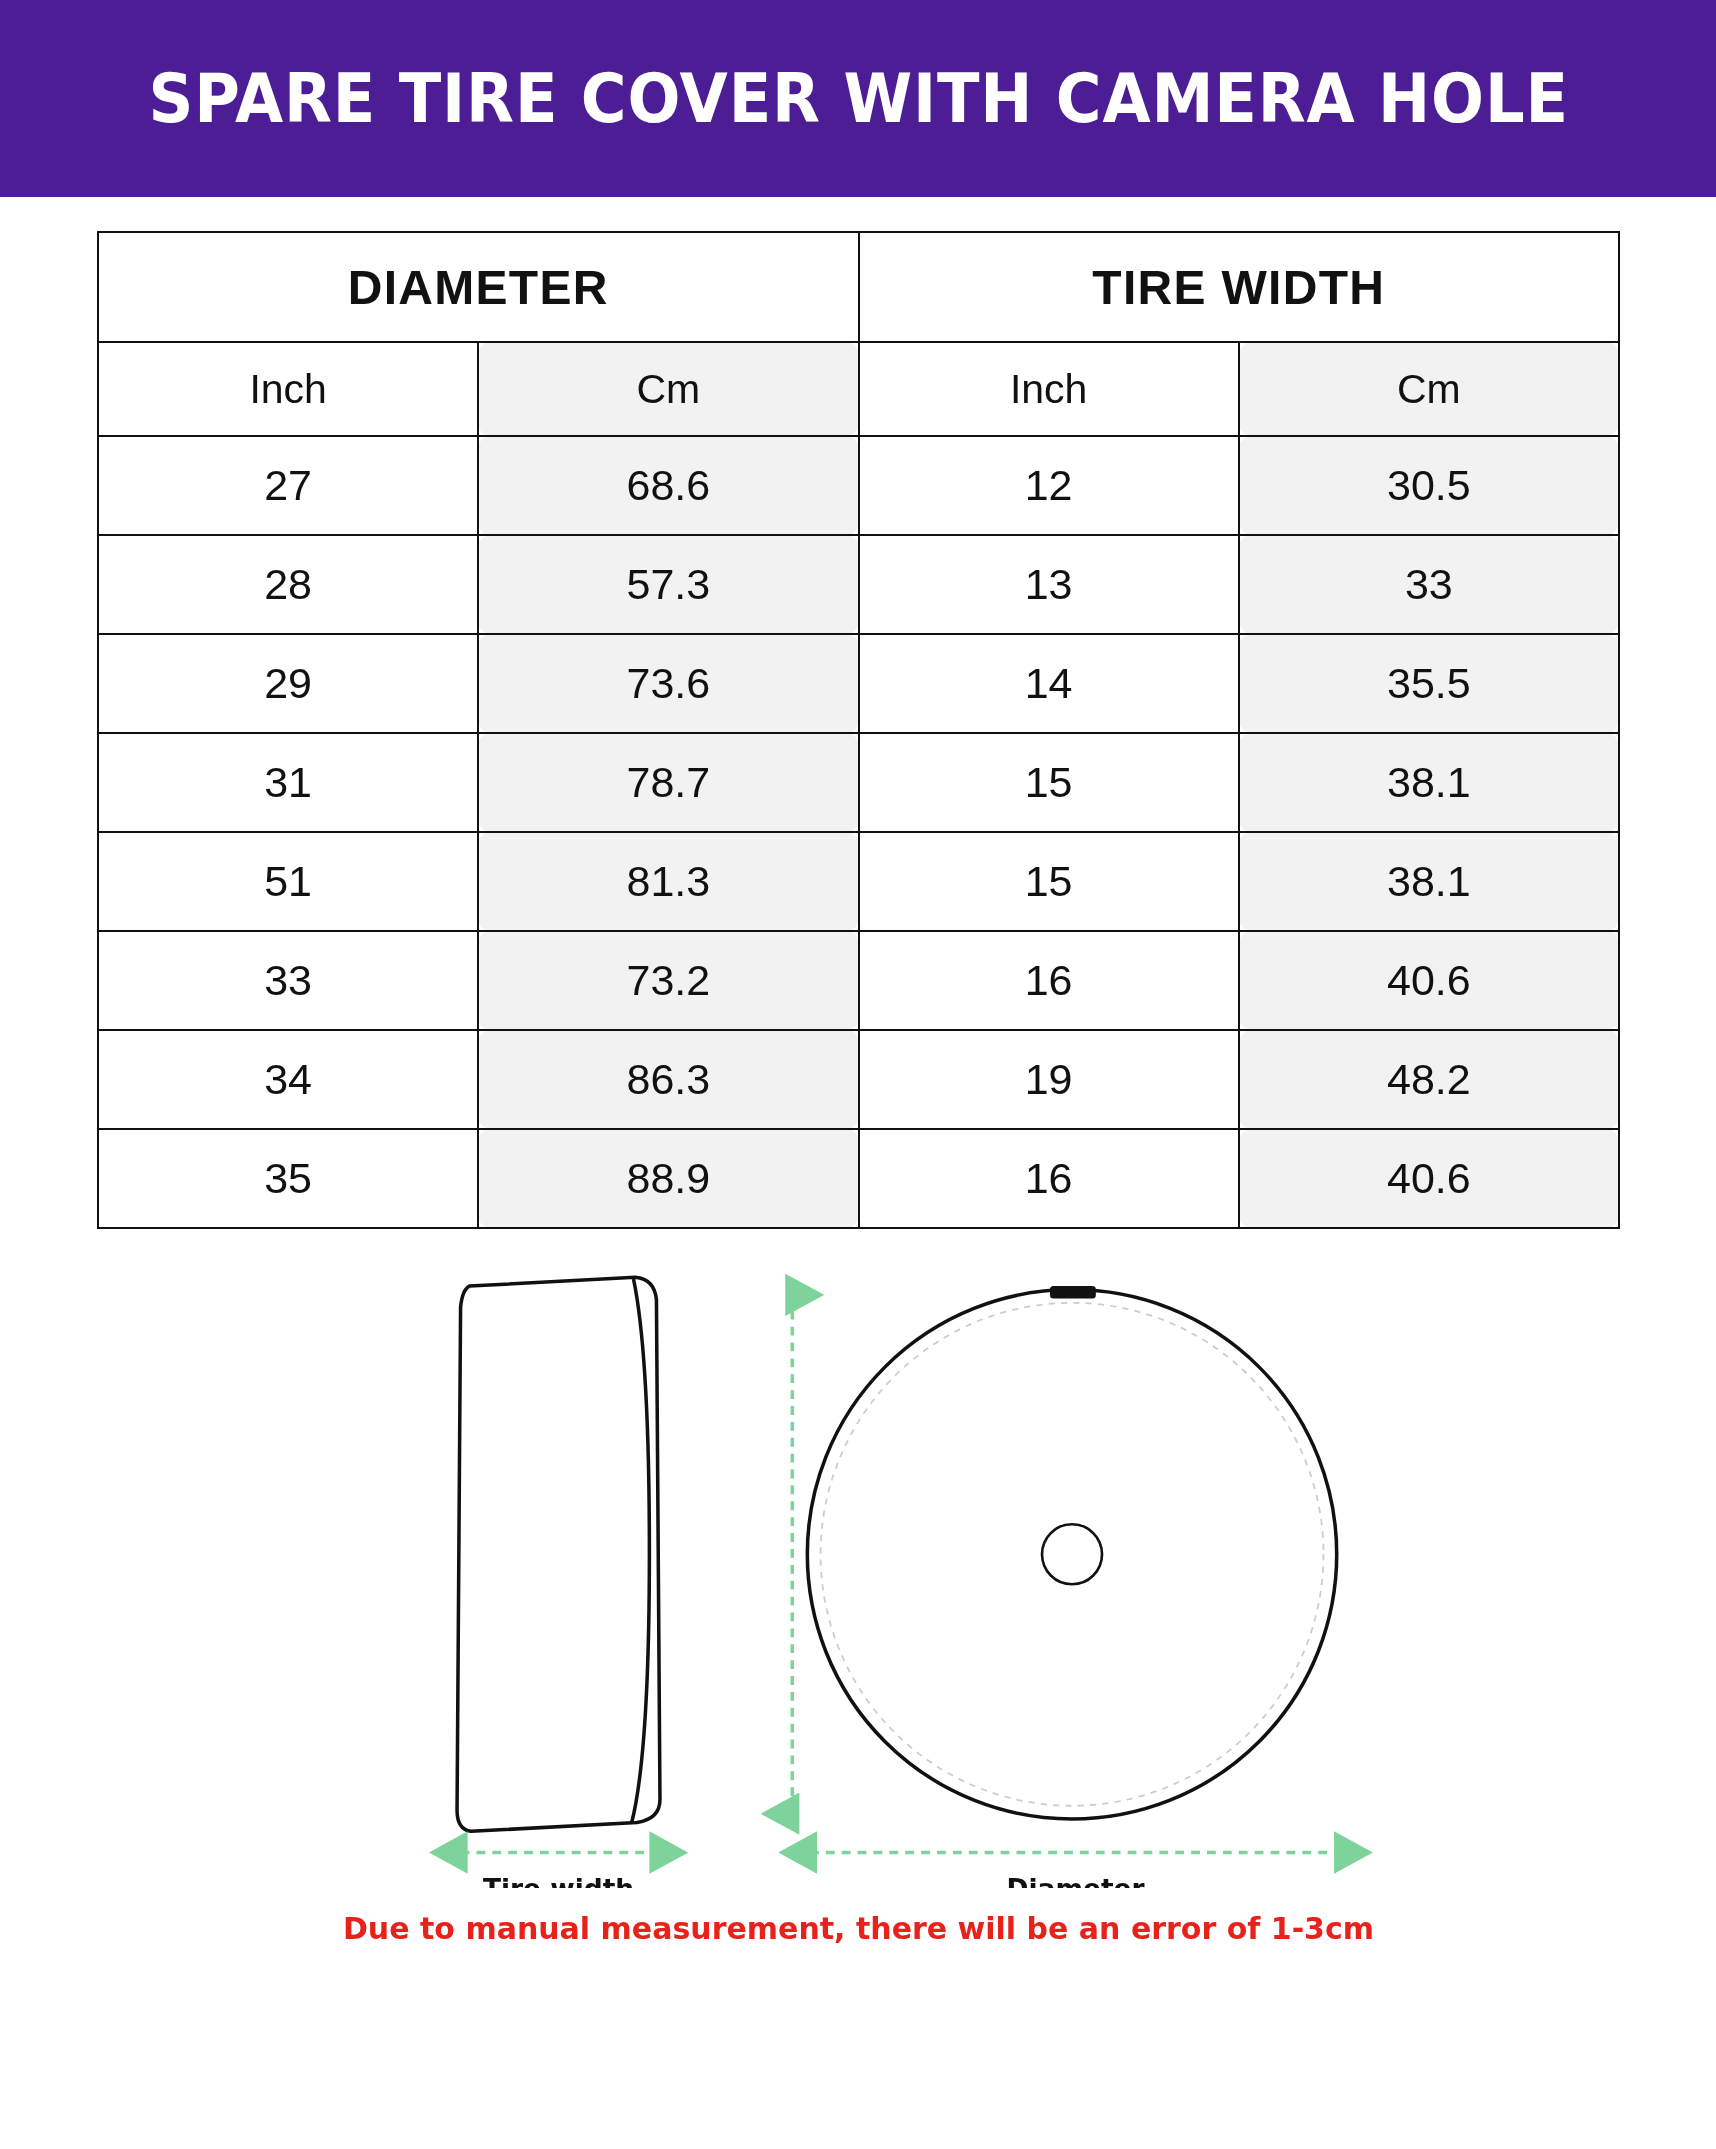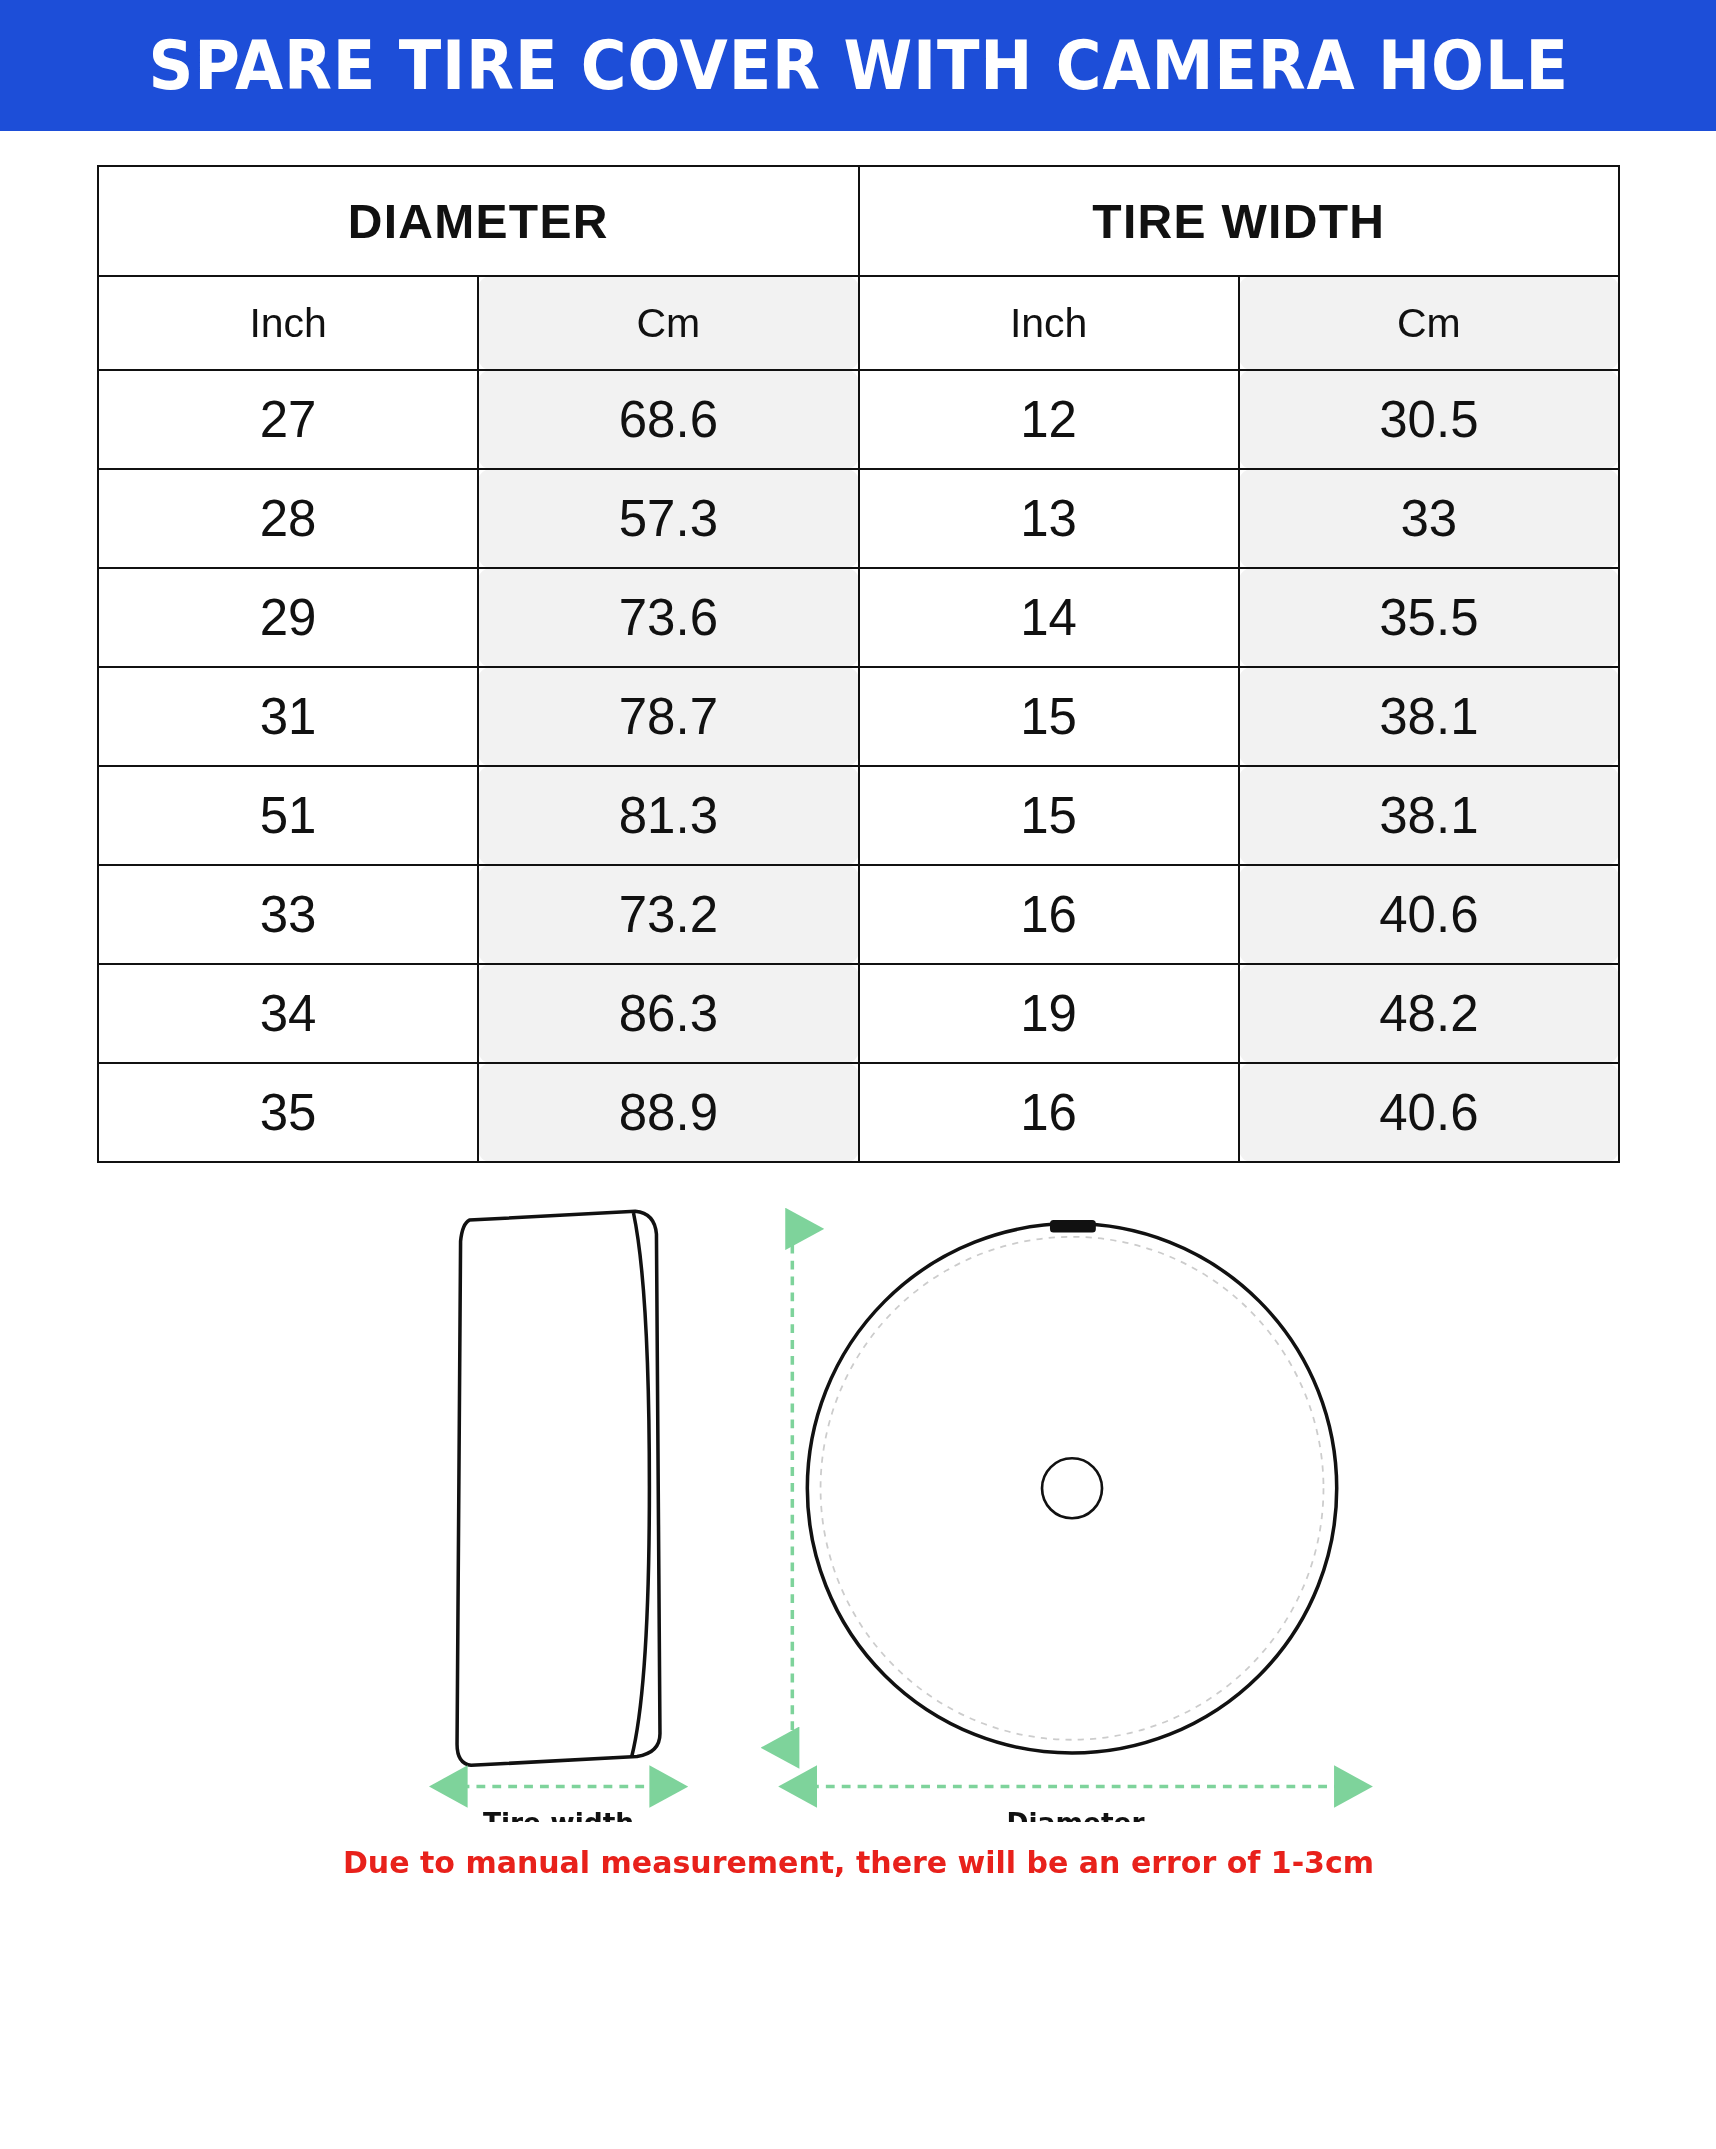--- a/index.html
+++ b/index.html
@@ -11,22 +11,22 @@
     width: 1717px;
     height: 2149px;
     font-family: "Liberation Sans", sans-serif;
     color: #111111;
     position: relative;
     overflow: hidden;
   }
 
   
   .banner {
-    background: #1d4ed8;
-    height: 131px;
+    background: #4c1d95;
+    height: 197px;
     display: flex;
     align-items: center;
     justify-content: center;
   }
   .banner-title {
     color: #ffffff;
     font-family: "DejaVu Sans", sans-serif;
     font-weight: bold;
     font-size: 67px;
     letter-spacing: 0.9px;
@@ -40,21 +40,21 @@
     margin: 34px 97px 0 97px;
   }
   table.size-table {
     border-collapse: collapse;
     width: 100%;
     table-layout: fixed;
   }
   table.size-table td, table.size-table th {
     border: 2.6px solid #111111;
     text-align: center;
-    font-size: 51px;
+    font-size: 43px;
     font-weight: normal;
     height: 97px;
     padding: 0;
     font-family: "Liberation Sans", sans-serif;
   }
   table.size-table th.group {
     font-size: 48px;
     font-weight: bold;
     letter-spacing: 1.3px;
     height: 108px;

